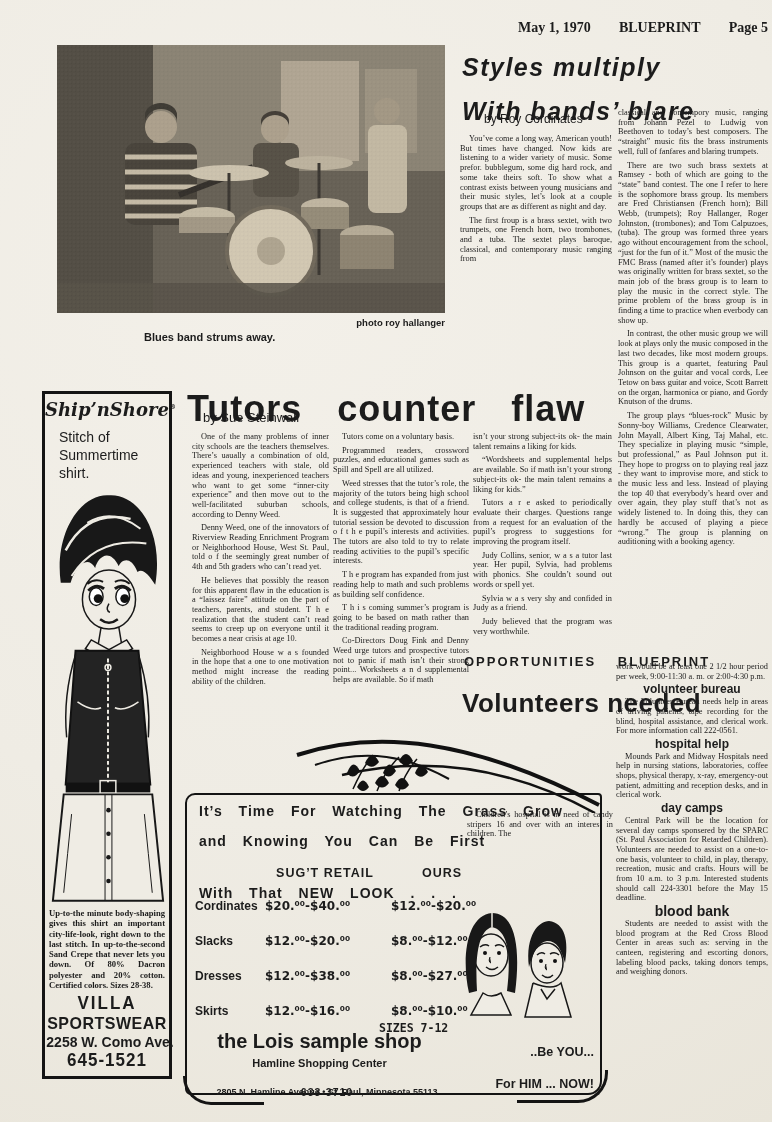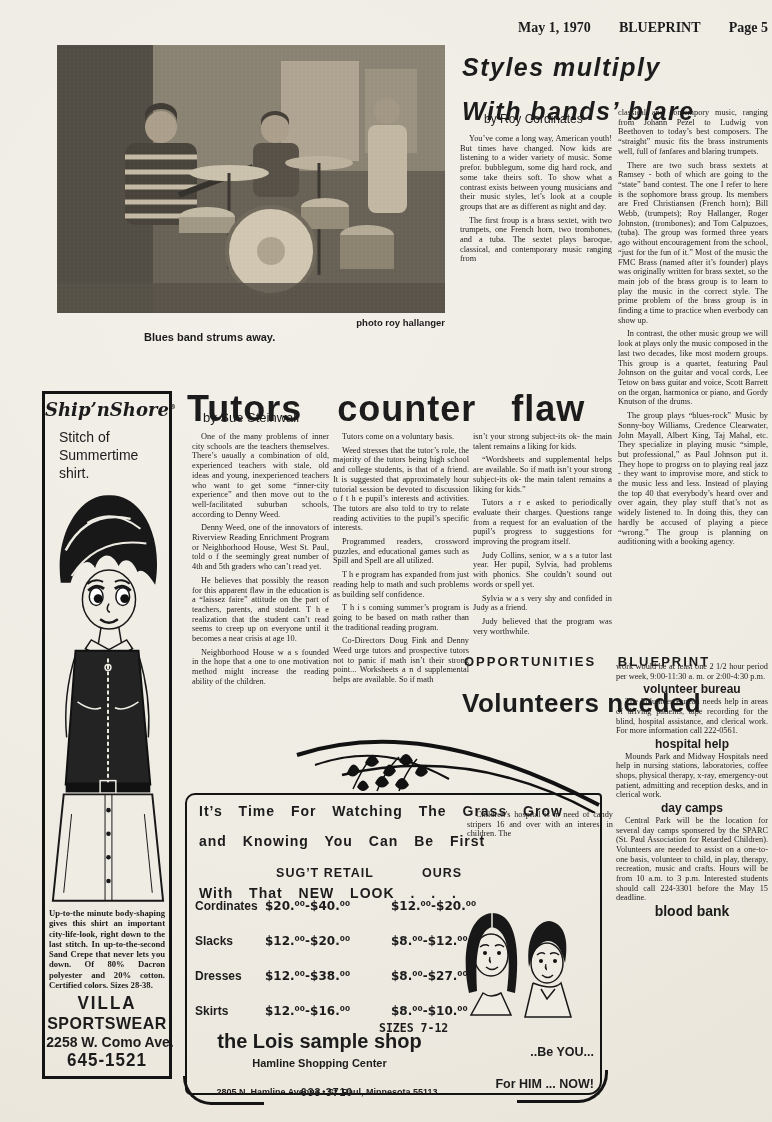--- a/index.html
+++ b/index.html
@@ -166,22 +166,22 @@
   <h1 class="tutors-hl">Tutors counter flaw</h1>
   <div class="byline tutors-byline" style="position:absolute">by Sue Steinwall</div>
   <div class="col news-body tutors-col1">
     <p>One of the many problems of inner city schools are the teachers themselves. There’s uaually a combination of old, experienced teachers with stale, old ideas and young, inexperienced teachers who want to get some “inner-city experience” and then move out to the well-facilitated suburban schools, according to Denny Weed.</p>
     <p>Denny Weed, one of the innovators of Riverview Reading Enrichment Program or Neighborhood House, West St. Paul, told o f the seemingly great number of 4th and 5th graders who can’t read yet.</p>
     <p>He believes that possibly the reason for this apparent flaw in the education is a “laissez faire” attitude on the part of teachers, parents, and student. T h e realization that the student can’t read seems to creep up on everyone until it becomes a near crisis at age 10.</p>
     <p>Neighborhood House w a s founded in the hope that a one to one motivation method might increase the reading ability of the children.</p>
   </div>
   <div class="col news-body tutors-col2">
     <p>Tutors come on a voluntary basis.</p>
+    <p>Programmed readers, crossword puzzles, and educational games such as Spill and Spell are all utilized.</p>
     <p>Weed stresses that the tutor’s role, the majority of the tutors being high school and college students, is that of a friend. It is suggested that approximately hour tutorial session be devoted to discussion o f t h e pupil’s interests and activities. The tutors are also told to try to relate reading activities to the pupil’s specific interests.</p>
-    <p>Programmed readers, crossword puzzles, and educational games such as Spill and Spell are all utilized.</p>
     <p>T h e program has expanded from just reading help to math and such problems as building self confidence.</p>
     <p>T h i s coming summer’s program is going to be based on math rather than the traditional reading program.</p>
     <p>Co-Directors Doug Fink and Denny Weed urge tutors and prospective tutors not to panic if math isn’t their strong point... Worksheets a n d supplemental helps are available. So if math</p>
   </div>
   <div class="col news-body tutors-col3">
     <p class="cont">isn’t your strong subject-its ok- the main talent remains a liking for kids.</p>
     <p>“Wordsheets and supplemental helps are available. So if math isn’t your strong subject-its ok- the main talent remains a liking for kids.”</p>
     <p>Tutors a r e asked to periodically evaluate their charges. Questions range from a request for an evaluation of the pupil’s progress to suggestions for improving the program itself.</p>
     <p>Judy Collins, senior, w a s a tutor last year. Her pupil, Sylvia, had problems with phonics. She couldn’t sound out words or spell yet.</p>
     <p>Sylvia w a s very shy and confided in Judy as a friend.</p>
@@ -195,20 +195,21 @@
   </div>
   <div class="col news-body vol-right">
     <p class="cont">work would be at least one 2 1/2 hour period per week, 9:00-11:30 a. m. or 2:00-4:30 p.m.</p>
     <h4>volunteer bureau</h4>
     <p>The Volunteer Bureau needs help in areas of driving patients, tape recording for the blind, hospital assistance, and clerical work. For more information call 222-0561.</p>
     <h4>hospital help</h4>
     <p>Mounds Park and Midway Hospitals need help in nursing stations, laboratories, coffee shops, physical therapy, x-ray, emergency-out patient, admitting and reception desks, and in clerical work.</p>
     <h4>day camps</h4>
     <p>Central Park will be the location for several day camps sponsered by the SPARC (St. Paul Association for Retarded Children). Volunteers are needed to assist on a one-to-one basis, volunteer to child, in play, therapy, recreation, music and crafts. Hours will be from 10 a.m. to 3 p.m. Interested students should call 224-3301 before the May 15 deadline.</p>
     <h4>blood bank</h4>
+    <p>Students are needed to assist with the blood program at the Red Cross Blood Center in areas such as: serving in the canteen, registering and escorting donors, labeling blood packs, taking donors temps, and weighing donors.</p>
   </div>
 
   <aside class="ship-ad">
     <div class="ship-logo"><span>Ship’nShore</span><sup>®</sup></div>
     <div class="ship-tagline">Stitch of Summertime shirt.</div>
     <svg class="ship-woman" viewBox="0 0 124 420" width="122" height="420" aria-hidden="true">
       <ellipse cx="64" cy="112" rx="27" ry="30" fill="#efece4" stroke="#181818" stroke-width="1.5"></ellipse>
       <path d="M15,95 C8,45 35,4 64,6 C95,4 120,45 111,97 C104,86 98,80 93,84 C86,66 76,72 74,78 C64,58 52,70 50,80 C42,66 30,78 25,95 Z" fill="#181818"></path>
       <path d="M20,62 Q42,20 86,30" stroke="#efece4" stroke-width="2.5" fill="none"></path>
       <path d="M26,88 Q52,48 102,55" stroke="#efece4" stroke-width="2" fill="none"></path>

